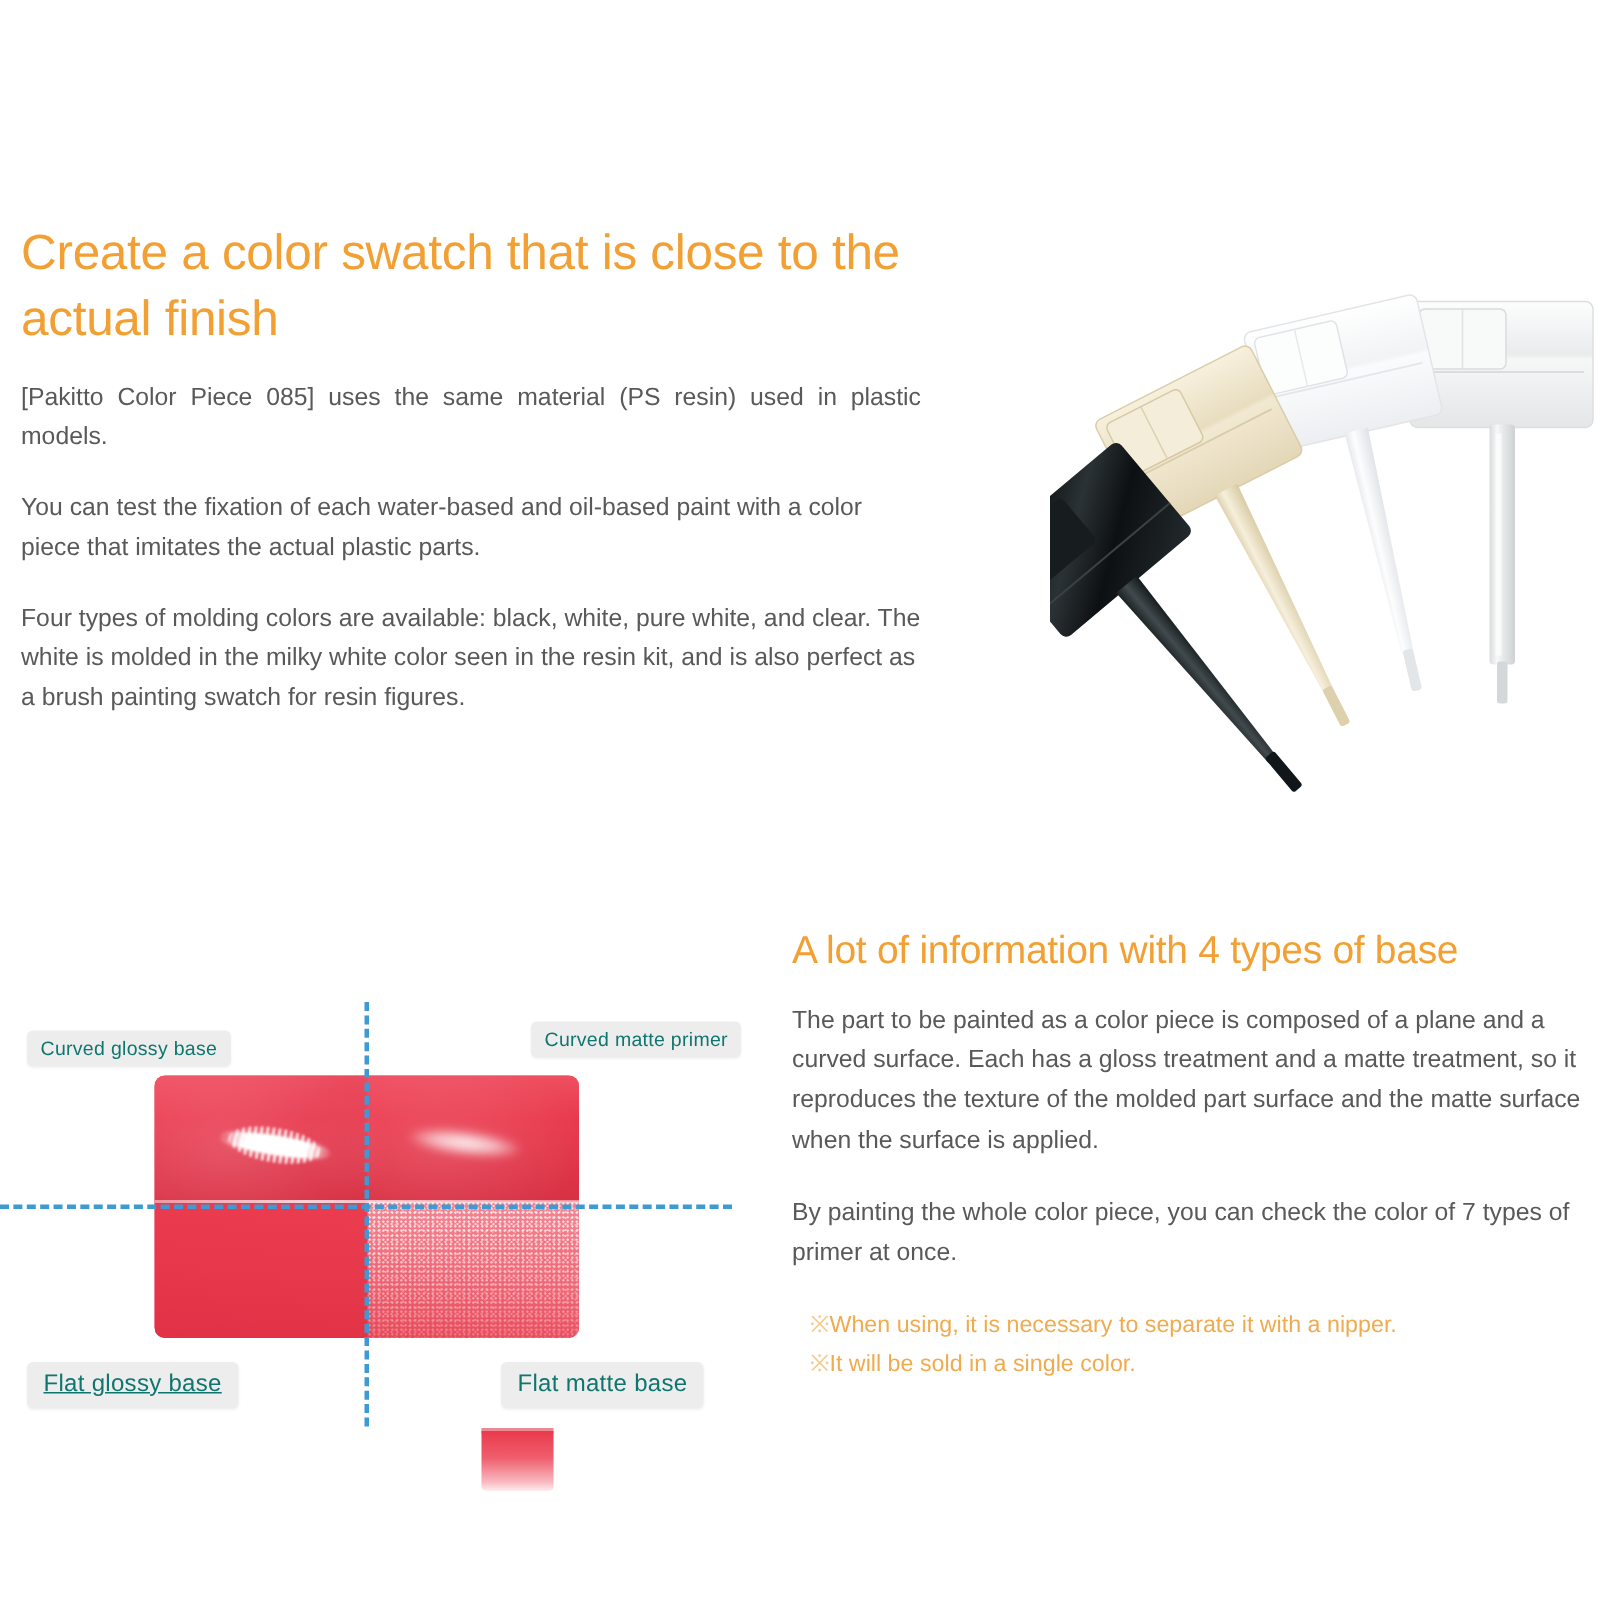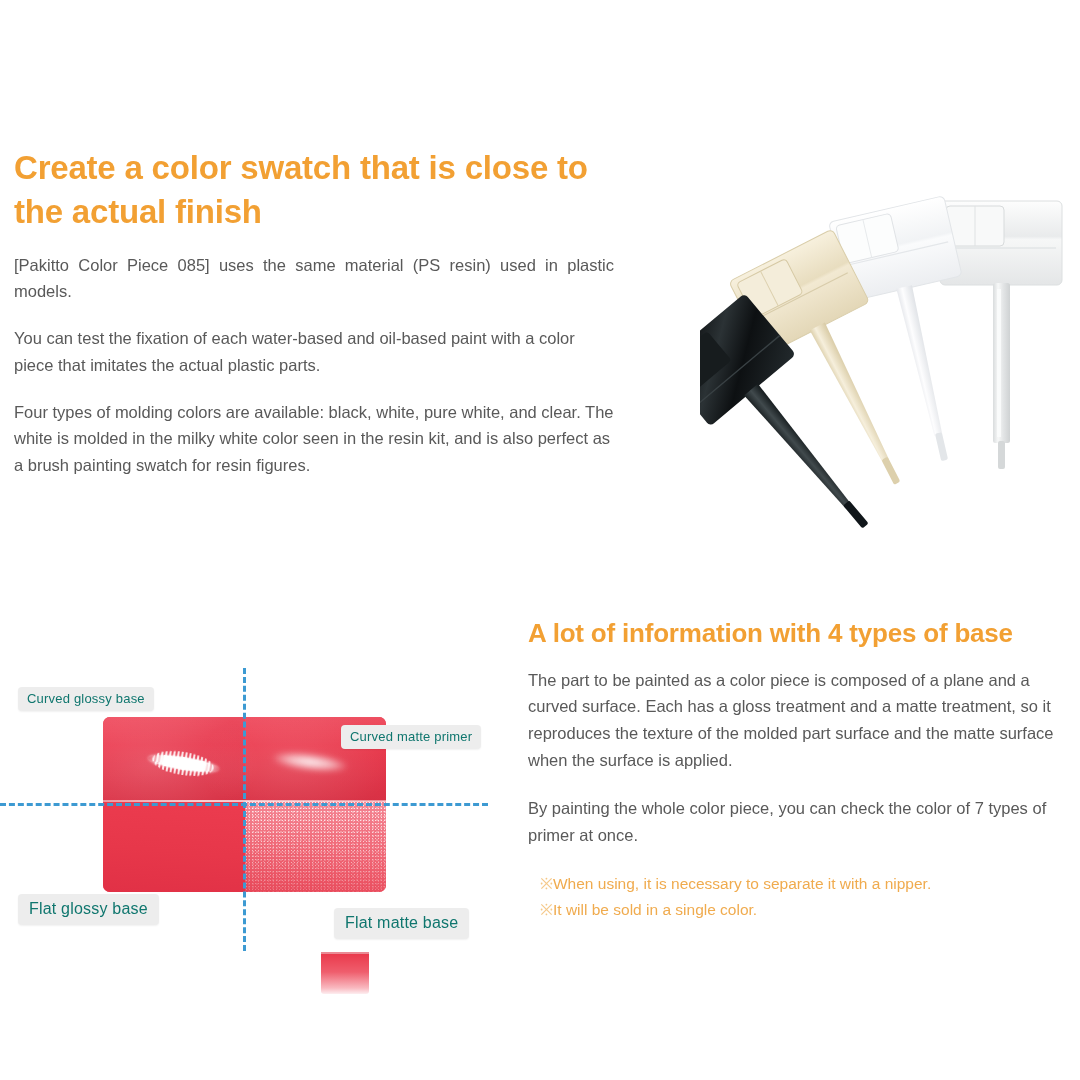--- a/index.html
+++ b/index.html
@@ -9,21 +9,21 @@
     background:#ffffff;
     font-family:"Liberation Sans", sans-serif;
     overflow:hidden;
     position:relative;
   }
   .page{position:absolute;inset:0;}
 
   
   .heading{
     color:#f2a033;
-    font-weight:bold;
+    font-weight:normal;
     letter-spacing:-0.2px;
   }
   .body-copy{
     color:#595959;
     font-size:16.5px;
     line-height:1.62;
   }
   .note{
     color:#f0ab4e;
     font-size:15.5px;
@@ -165,22 +165,22 @@
     color:#0f766e;
     border-radius:4px;
     padding:4px 9px 5px 9px;
     white-space:nowrap;
     font-size:13px;
     letter-spacing:.2px;
     box-shadow:0 1px 2px rgba(0,0,0,.06);
   }
   .chip.big{font-size:16px;padding:6px 11px 7px 11px;}
   #chip-cgb{left:18px;top:32px;}
-  #chip-cmp{left:341px;top:26px;margin-top:44px;}
-  #chip-fgb{left:18px;top:239px;}
+  #chip-cmp{left:354px;top:26px;}
+  #chip-fgb{left:18px;top:253px;text-decoration:underline;}
   #chip-fmb{left:334px;top:253px;}
 </style>
 </head>
 <body>
 
 <div class="page">
 
   <div id="sec1-text">
     <h1 id="sec1-heading" class="heading">Create a color swatch that is close to the actual finish</h1>
     <p id="sec1-p1" class="body-copy">[Pakitto Color Piece 085] uses the same material (PS resin) used in plastic models.</p>

